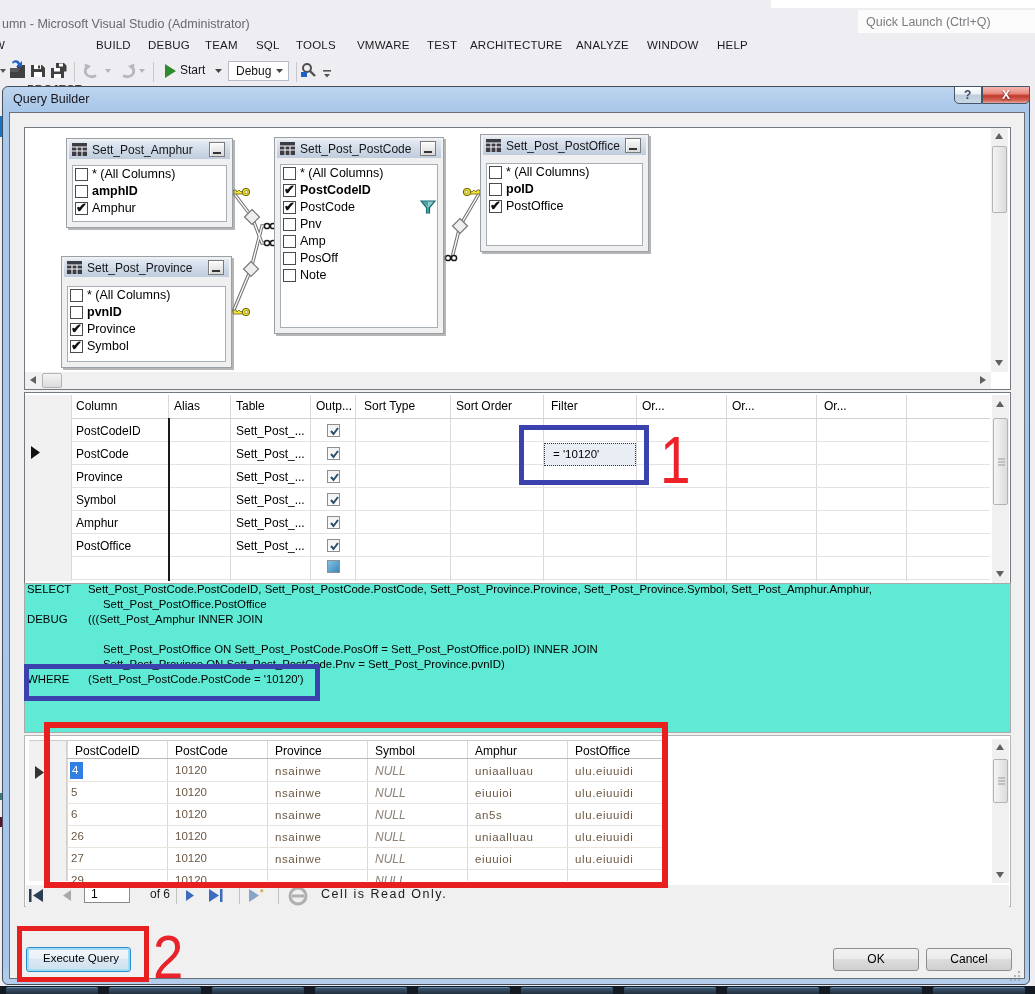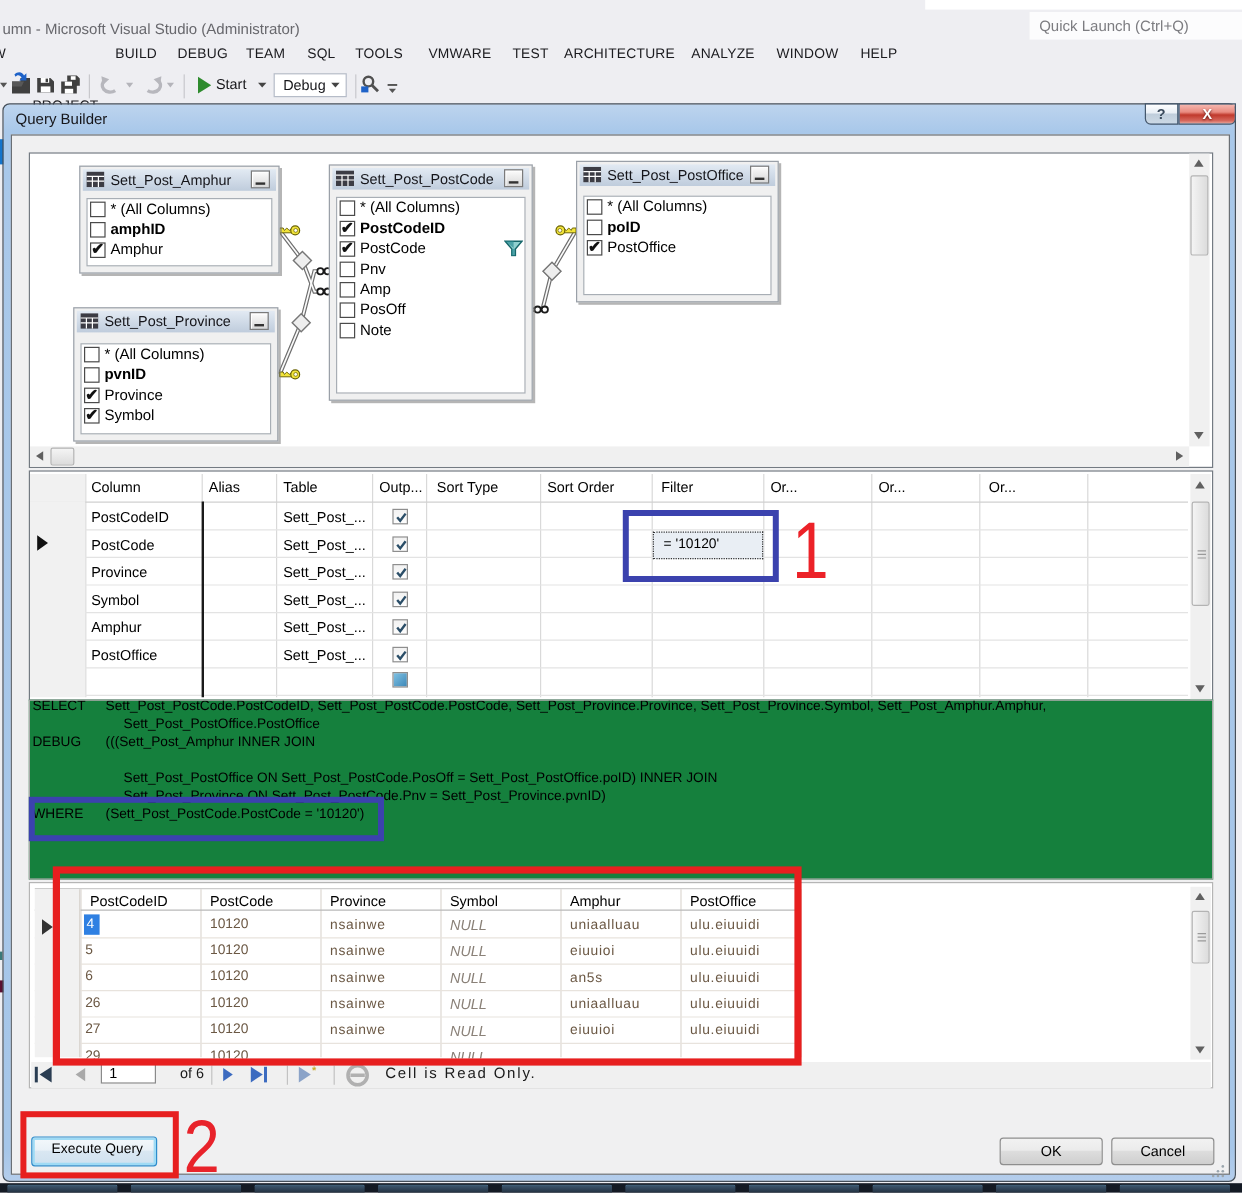--- a/index.html
+++ b/index.html
@@ -441,21 +441,21 @@
           <g stroke="#9a9a9a">
             <line x1="4" y1="40" x2="11" y2="40"></line>
             <line x1="4" y1="43" x2="11" y2="43"></line>
             <line x1="4" y1="46" x2="11" y2="46"></line>
           </g>
         </svg>
     </div>
   </div>
 </div>
 
-<div class="abs" id="sqlpane" style="left:24px;top:583px;width:987px;height:150px;background:#15803d;border:1px solid #a9a9a9;overflow:hidden;">
+<div class="abs" id="sqlpane" style="left:24px;top:583px;width:987px;height:150px;background:#5eead4;border:1px solid #a9a9a9;overflow:hidden;">
   <div class="sqltxt" style="left:2px;top:-1px;">SELECT</div>
   <div class="sqltxt" style="left:63px;top:-1px;">Sett_Post_PostCode.PostCodeID, Sett_Post_PostCode.PostCode, Sett_Post_Province.Province, Sett_Post_Province.Symbol, Sett_Post_Amphur.Amphur,</div>
   <div class="sqltxt" style="left:78px;top:14px;">Sett_Post_PostOffice.PostOffice</div>
   <div class="sqltxt" style="left:2px;top:29px;">DEBUG</div>
   <div class="sqltxt" style="left:63px;top:29px;">(((Sett_Post_Amphur INNER JOIN</div>
   <div class="sqltxt" style="left:78px;top:59px;">Sett_Post_PostOffice ON Sett_Post_PostCode.PosOff = Sett_Post_PostOffice.poID) INNER JOIN</div>
   <div class="sqltxt" style="left:78px;top:74px;">Sett_Post_Province ON Sett_Post_PostCode.Pnv = Sett_Post_Province.pvnID)</div>
   <div class="sqltxt" style="left:2px;top:89px;">WHERE</div>
   <div class="sqltxt" style="left:63px;top:89px;">(Sett_Post_PostCode.PostCode = '10120')</div>
 </div>

